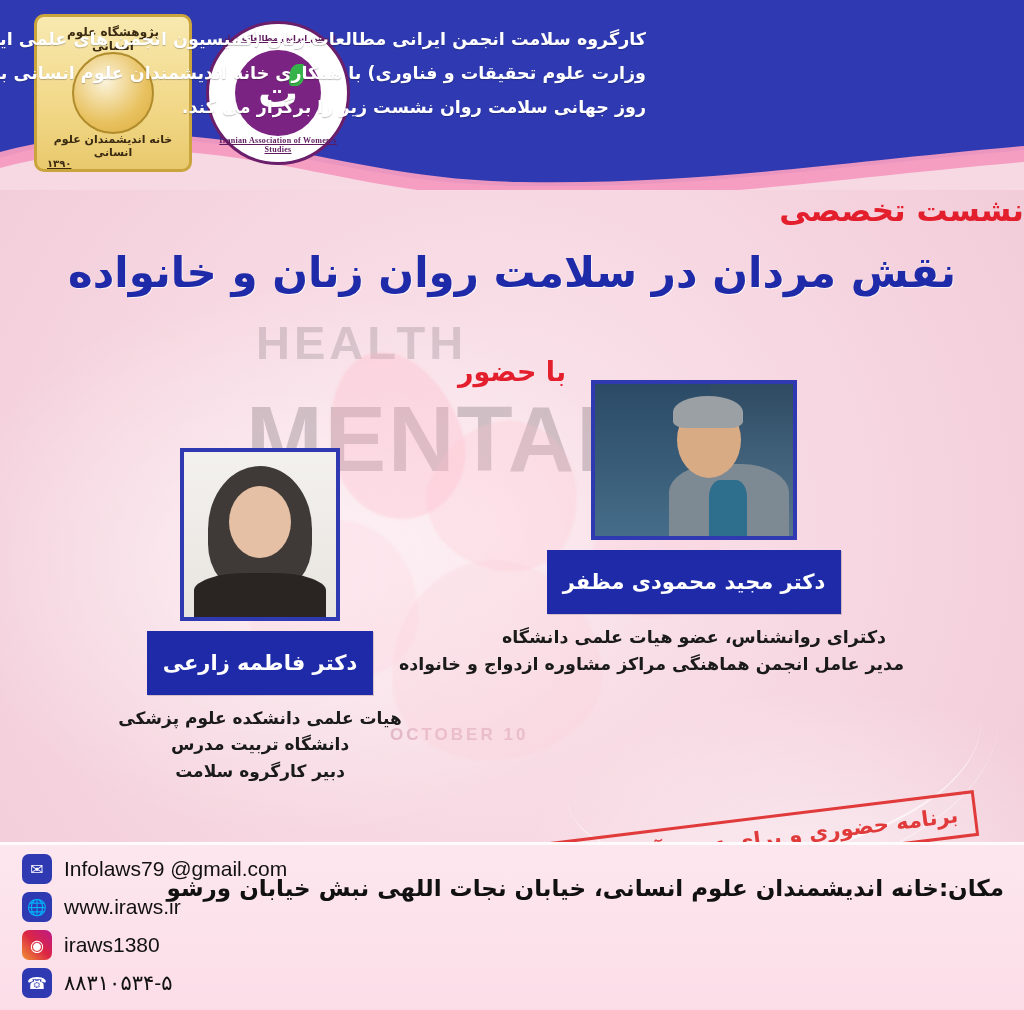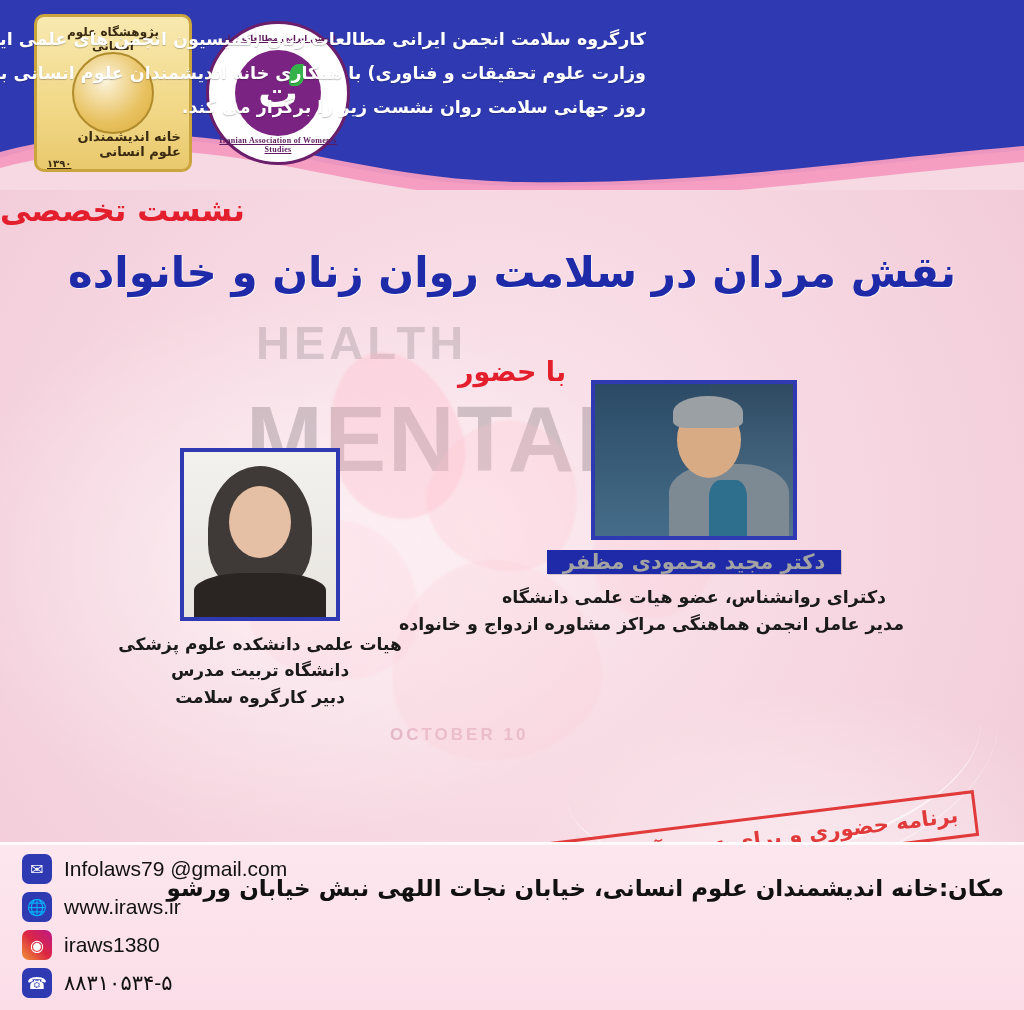--- a/index.html
+++ b/index.html
@@ -104,22 +104,22 @@
     background:linear-gradient(180deg,#f8e9b0 0%,#f2d98a 55%,#e9c96d 100%);
     border:3px solid #caa43c;
     position:relative;overflow:hidden;
     display:flex;align-items:center;justify-content:center;
   }
   .logo-ihcs .ihcs-title{
     position:absolute;top:8px;right:8px;left:8px;text-align:center;
     color:#3a2a12;font-size:12px;font-weight:bold;
   }
   .logo-ihcs .ihcs-sub{
-    position:absolute;bottom:10px;right:8px;left:8px;text-align:right;
-    color:#3a2a12;font-size:13px;font-weight:bold;
+    position:absolute;bottom:10px;right:8px;left:8px;text-align:center;
+    color:#3a2a12;font-size:11px;font-weight:bold;
   }
   .logo-ihcs .ihcs-mark{
     width:78px;height:78px;border-radius:50%;
     background:radial-gradient(circle at 40% 35%, #ffffffaa 0%, #e8c15f 60%, #d9ab3d 100%);
     border:2px solid #b08c2c;
   }
   .logo-ihcs .ihcs-year{
     position:absolute;bottom:0;left:10px;color:#3a2a12;font-size:10px;font-weight:bold;text-decoration:underline;
   }
 
@@ -130,43 +130,43 @@
     font-weight:bold;
     font-size:17.5px;line-height:1.95;
     text-shadow:0 1px 1px rgba(0,0,0,.25);
     padding-right:8px;
   }
   .header-text .ht-line{display:block;white-space:nowrap;}
 
   
   .kicker{
     position:absolute;top:192px;left:0;width:100%;
-    text-align:left;color:#e41f2d;font-weight:bold;font-size:31px;
+    text-align:right;color:#e41f2d;font-weight:bold;font-size:31px;
     direction:rtl;
   }
   .main-title{
     position:absolute;top:248px;left:0;width:100%;
     text-align:center;color:#1e2aa8;font-weight:bold;font-size:42px;
     direction:rtl;letter-spacing:0px;
     text-shadow:1px 1px 0 rgba(255,255,255,.6);
   }
   .with-presence{
     position:absolute;top:356px;left:0;width:100%;
     text-align:center;color:#e41f2d;font-weight:bold;font-size:27px;
     direction:rtl;
   }
 
   
   .speaker{position:absolute;direction:rtl;text-align:center;}
   .photo{
     border:4px solid #2f3ab2;background:#9fb2c9;position:relative;overflow:hidden;
   }
   .name-plate{
-    background:#1e2aa8;color:#a3a3a3;font-weight:bold;
-    display:inline-block;padding:0 16px;font-size:21px;white-space:nowrap;
+    background:#1e2aa8;color:#ffffff;font-weight:bold;
+    display:inline-block;padding:20px 16px;font-size:21px;white-space:nowrap;
     box-shadow:1px 1px 0 rgba(0,0,0,.15);
   }
   .speaker-desc{
     color:#1a1a1a;font-size:17.5px;line-height:1.55;margin-top:10px;font-weight:bold;
     white-space:nowrap;
   }
   
   .speaker-male{right:120px;top:380px;width:420px;}
   .speaker-male .photo{width:198px;height:152px;margin:0 auto 0 auto;}
   .speaker-male .plate-wrap{margin-top:10px;text-align:center;}
@@ -302,20 +302,23 @@
     </div>
   </div>
 
   <div class="speaker speaker-female">
     <div class="photo">
       <div class="f-bg"></div>
       <div class="f-scarf"></div>
       <div class="face f-face"></div>
       <div class="f-body"></div>
     </div>
+    <div class="plate-wrap">
+      <span class="name-plate">دکتر فاطمه زارعی</span>
+    </div>
     <div class="speaker-desc">
       <div>هیات علمی دانشکده علوم پزشکی</div>
       <div>دانشگاه تربیت مدرس</div>
       <div>دبیر کارگروه سلامت</div>
     </div>
   </div>
 
   <div class="stamp">برنامه حضوری و برای عموم آزاد است</div>
 
   <div class="footer">

